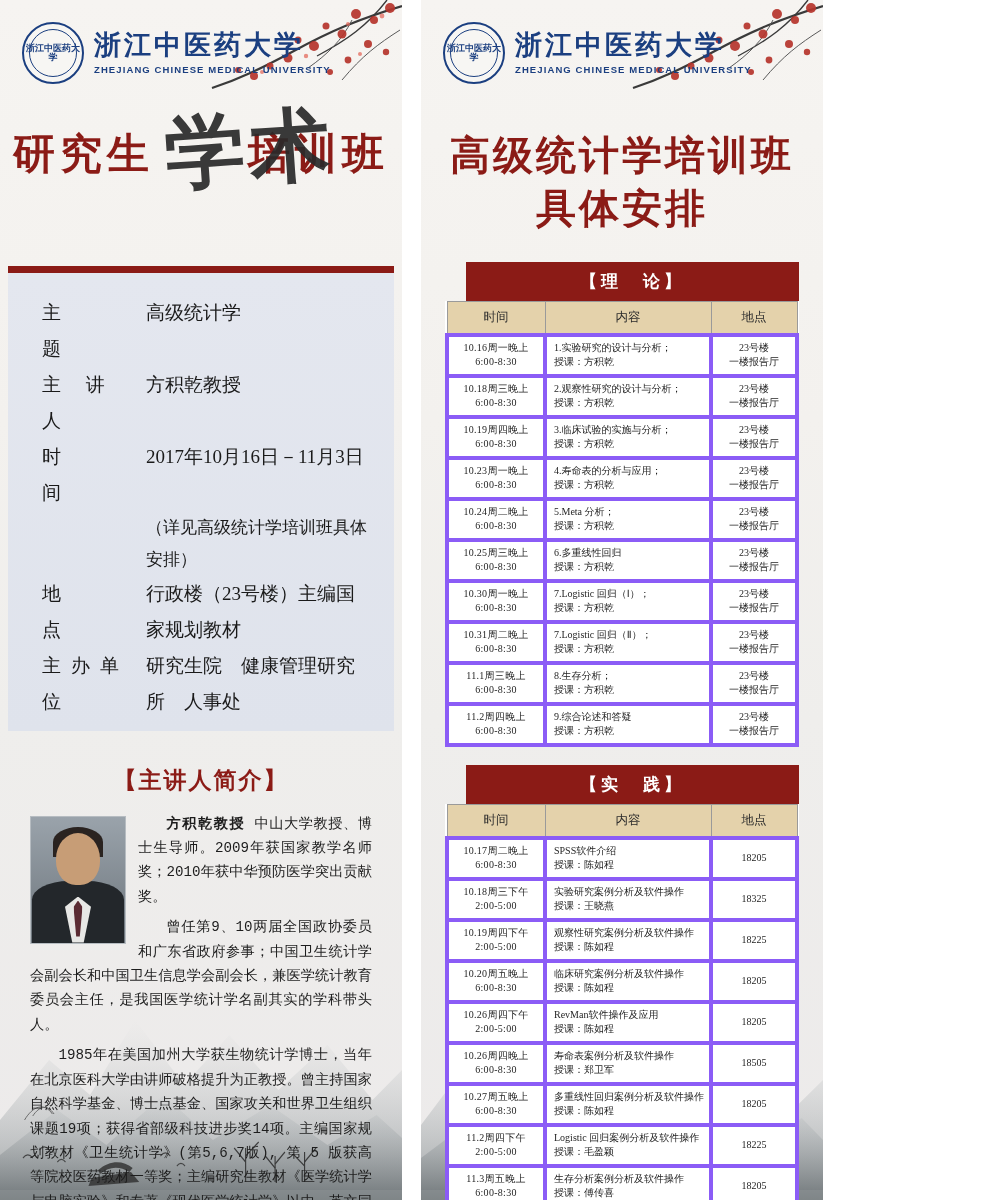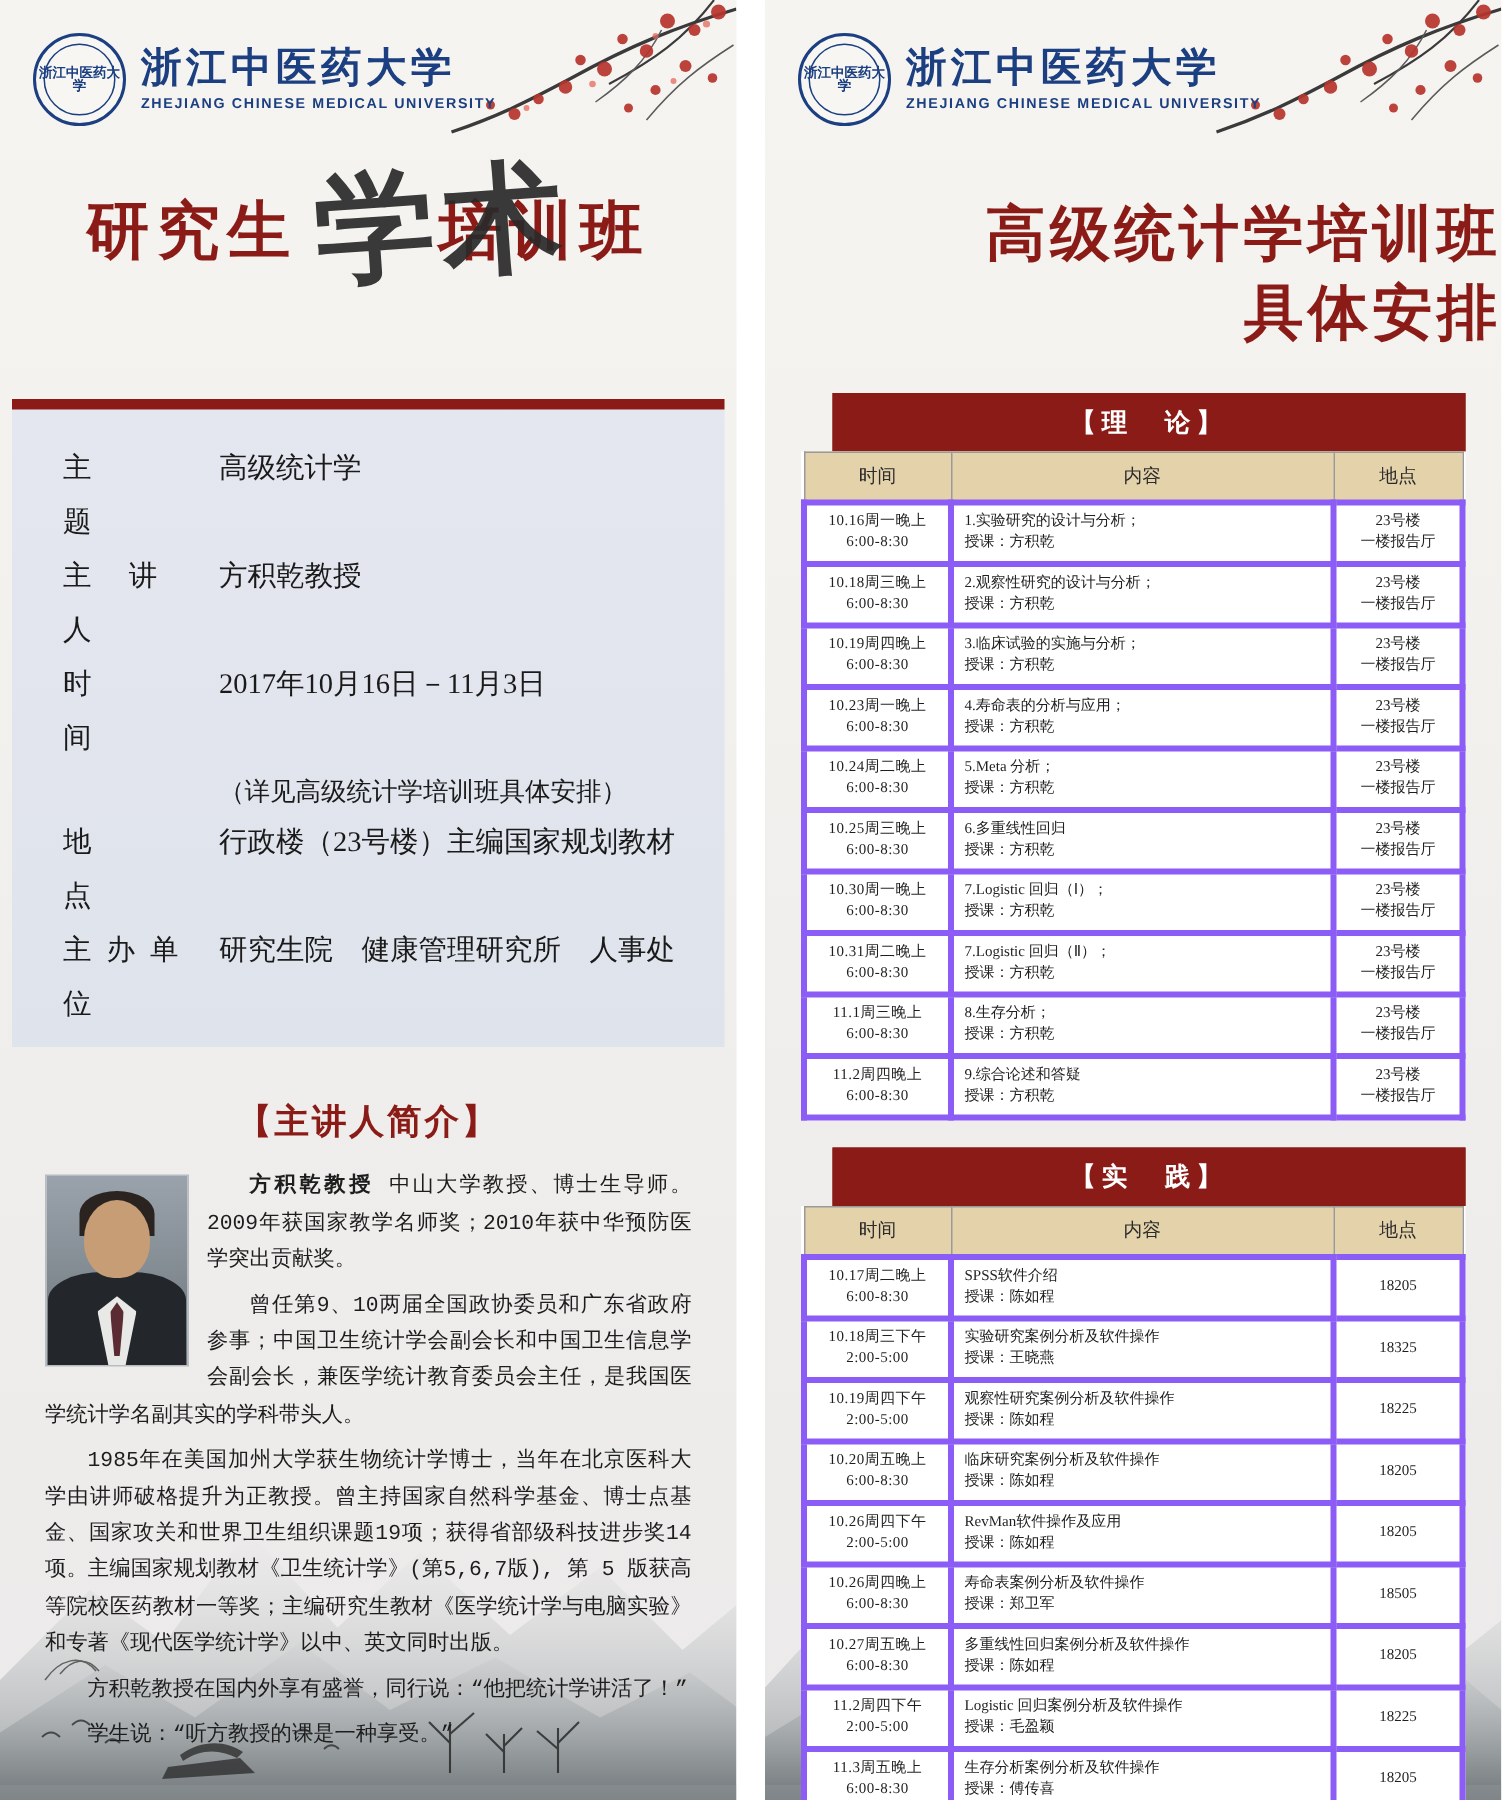--- a/index.html
+++ b/index.html
@@ -4,21 +4,21 @@
 <style>
   * { box-sizing: border-box; }
   html, body {
     margin: 0; padding: 0;
     width: 1001px; height: 1200px;
     font-family: "Liberation Sans", sans-serif;
     background: #ffffff;
   }
   .page {
     position: relative;
-    width: 1001px; height: 1200px;
+    width: 823px; height: 1200px;
     display: flex;
     gap: 10px;
     background: #fff;
   }
   .panel {
     position: relative;
     width: 491px; height: 1200px;
     overflow: hidden;
     background:
       linear-gradient(180deg, #f6f4f1 0%, #f3f1ee 35%, #efeeec 60%, #eceaea 100%);
@@ -148,21 +148,21 @@
     position: absolute; left: 50%; bottom: 6px; transform: translateX(-50%);
     width: 9px; height: 36px; background: #5a2b33;
     clip-path: polygon(50% 0, 100% 18%, 70% 100%, 30% 100%, 0 18%);
   }
   .bio-p { text-indent: 2em; margin: 0 0 6px 0; }
   .bio-name { font-weight: bold; letter-spacing: 1px; }
 
   
   .main-title {
     position: relative; z-index: 5;
-    text-align: right; margin-top: 46px;
+    text-align: center; margin-top: 46px;
     font-family: "Liberation Serif", serif;
     color: #8b1b16; font-weight: bold;
     font-size: 40px; line-height: 1.32; letter-spacing: 3px;
   }
 
   
   .tbl-wrap { position: relative; z-index: 5; margin: 26px 24px 0 24px; }
   .sec-head {
     background: #8b1b16; color: #fff;
     font-family: "Liberation Serif", serif;

